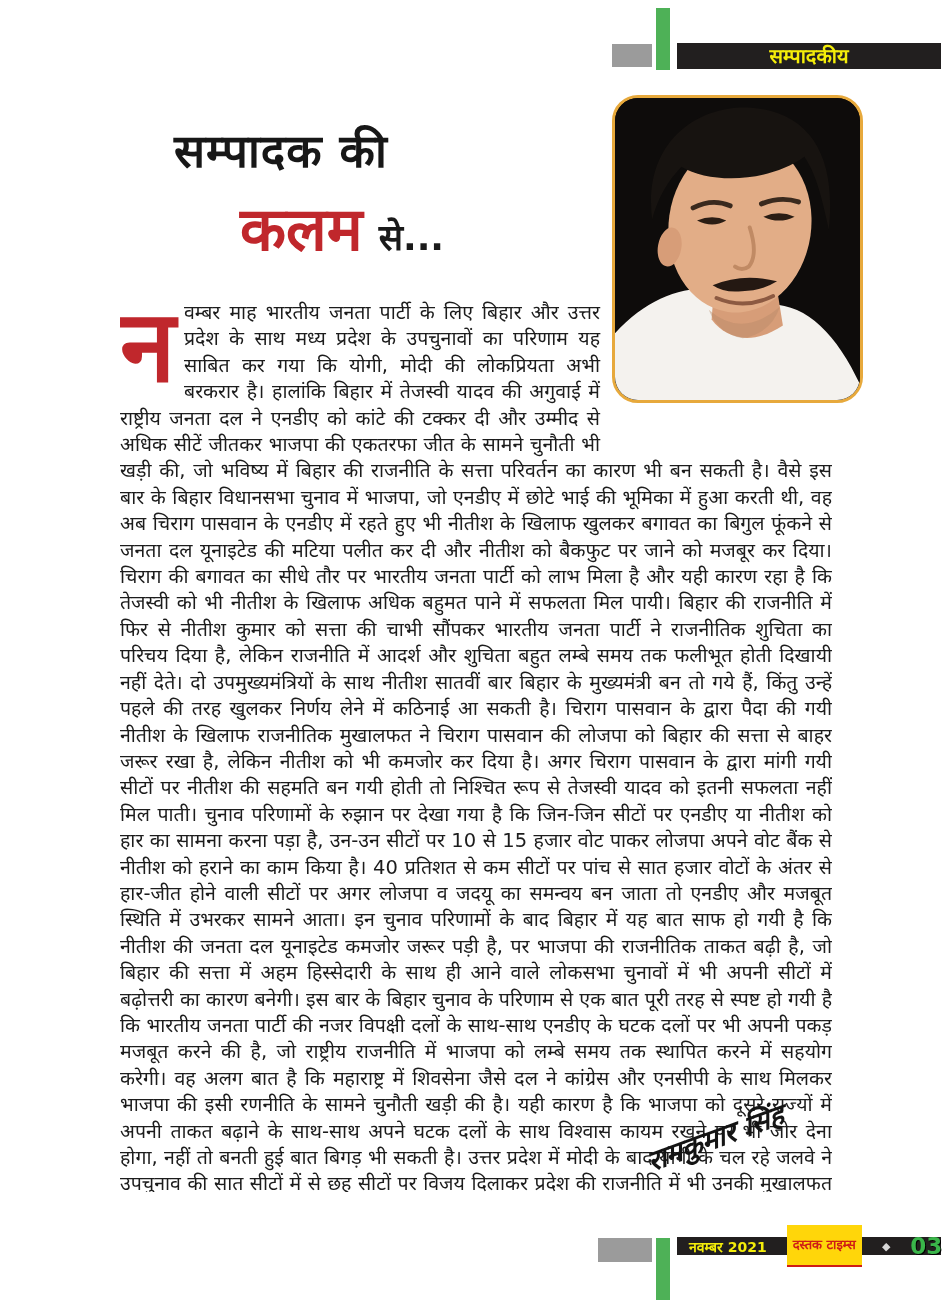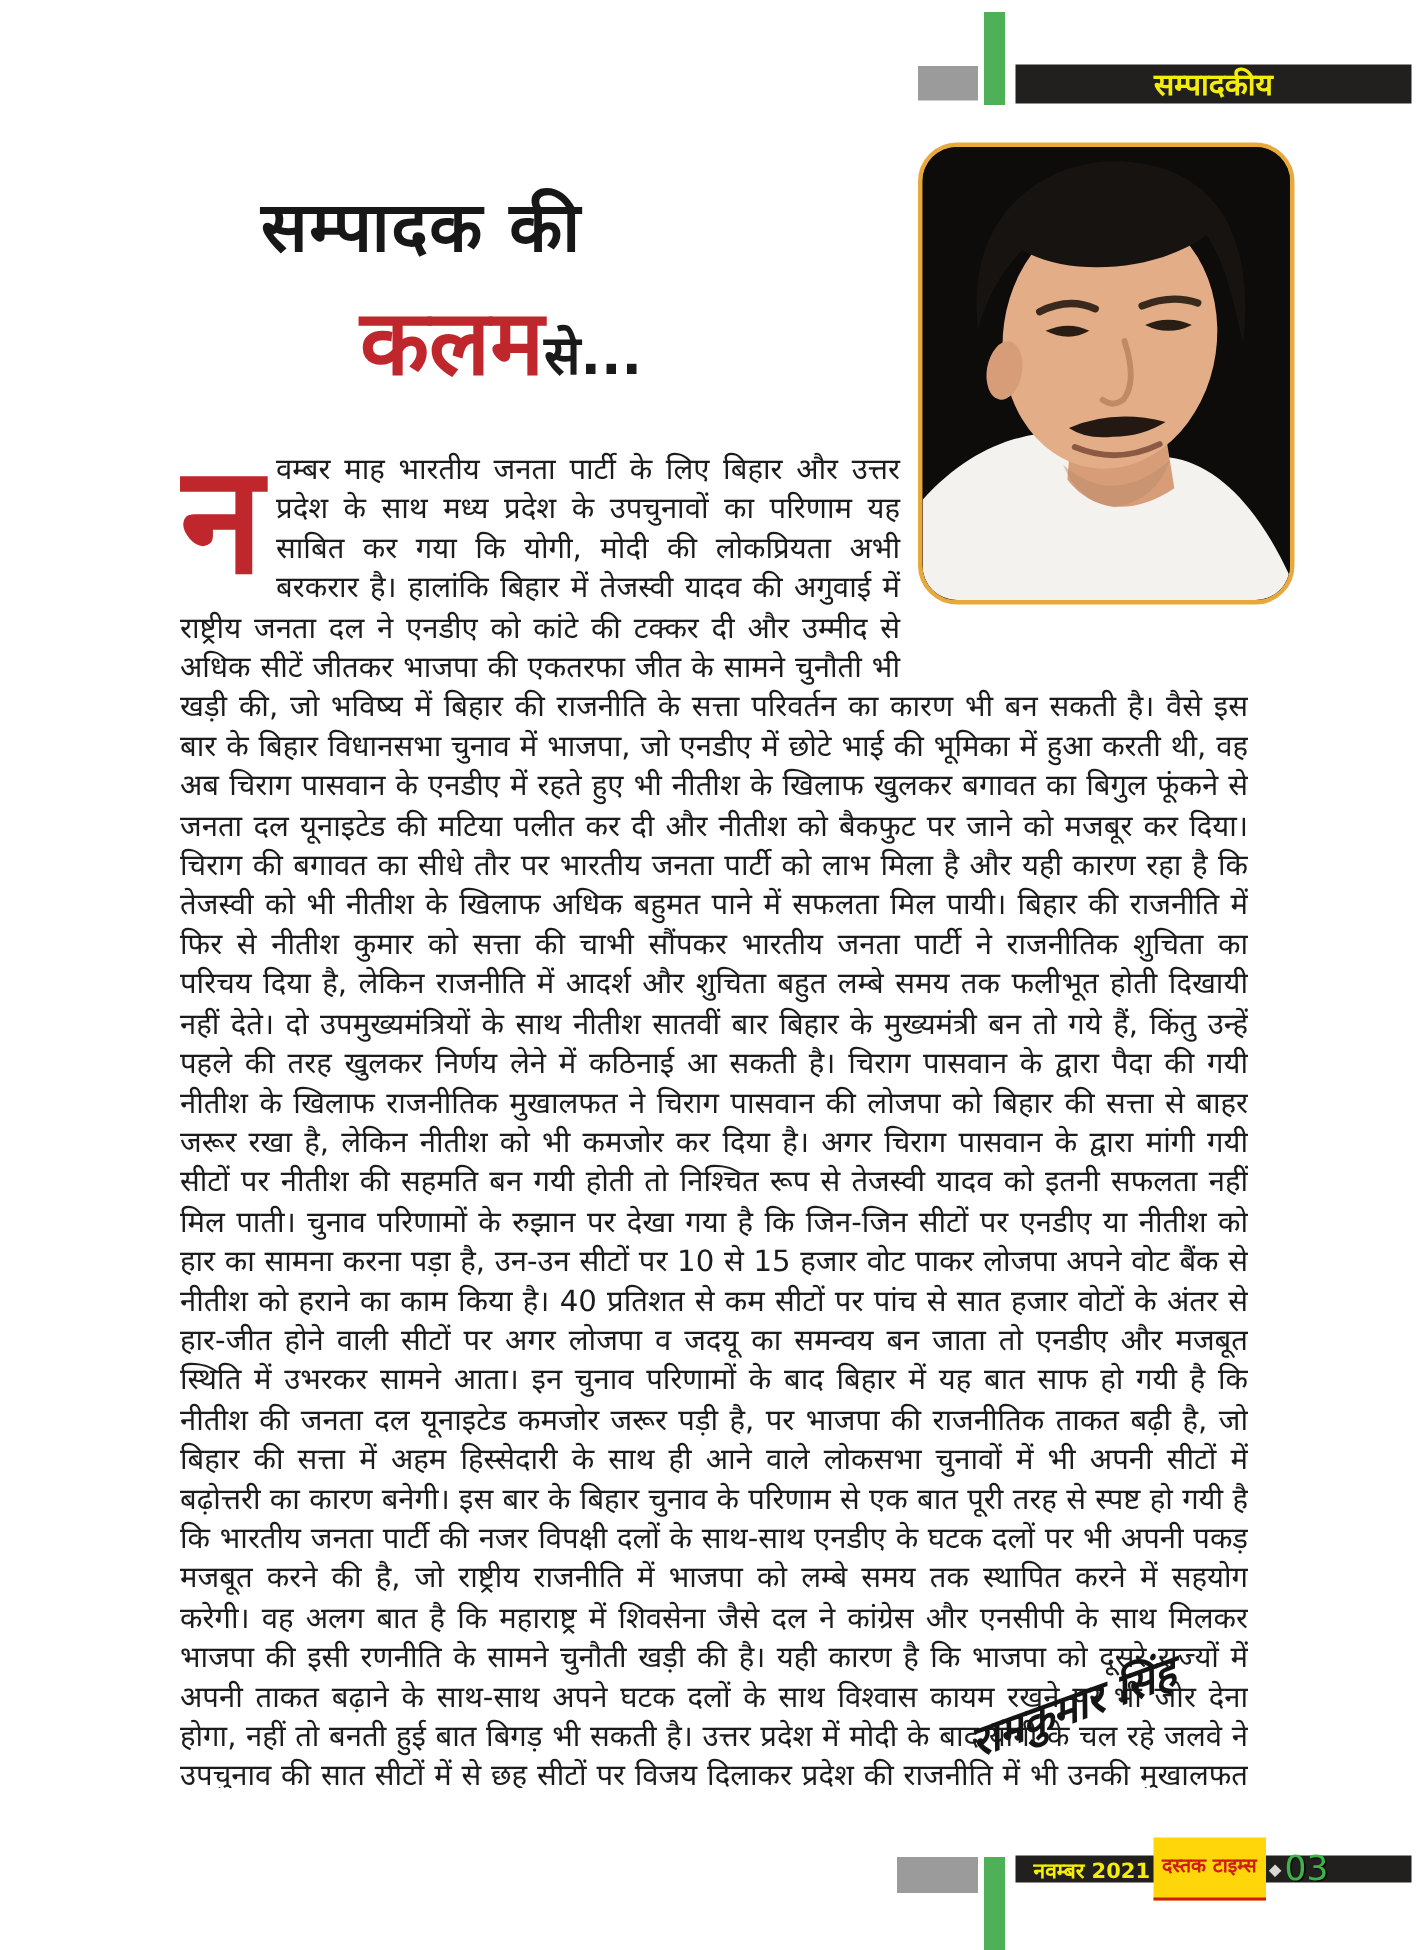--- a/index.html
+++ b/index.html
@@ -17,21 +17,21 @@
   .hdr-black .section{color:#f4ed0a;font-size:20px;font-weight:bold;line-height:1;}
   
   .photo{
     position:absolute;left:612px;top:95px;width:251px;height:308px;
     border:3px solid #e7a93c;border-radius:26px;overflow:hidden;background:#0e0c0b;box-sizing:border-box;
   }
   .photo svg{display:block;width:100%;height:100%;}
   
   .title{position:absolute;left:130px;top:126px;color:#171717;margin-left:44px;}
   .title .t1{font-size:46px;font-weight:bold;letter-spacing:1px;line-height:1.1;}
-  .title .t2{margin-top:22px;margin-left:66px;display:flex;align-items:baseline;}
+  .title .t2{margin-top:22px;margin-left:66px;display:flex;align-items:baseline;gap:16px;}
   .title .t2 .red{color:#c0272c;font-size:60px;font-weight:bold;line-height:1;}
   .title .t2 .tail{color:#1a1a1a;font-size:36px;font-weight:bold;line-height:1;}
   
   .article{
     position:absolute;left:120px;top:300px;width:712px;height:892px;overflow:hidden;
     font-size:19.5px;line-height:26.4px;text-align:justify;color:#1c1c1c;
   }
   .dropcap{
     float:left;width:56px;height:98px;margin:6px 8px 0 0;
     font-size:100px;line-height:0.82;font-weight:bold;color:#c0272c;
@@ -41,30 +41,30 @@
   .signature{
     position:absolute;left:642px;top:1108px;width:200px;
     transform:rotate(-20deg) skewX(-6deg);
     font-size:28px;font-weight:bold;font-style:italic;color:#141414;white-space:nowrap;
   }
   
   .ftr-gray{position:absolute;left:598px;top:1238px;width:54px;height:24px;background:#9b9b9b;}
   .ftr-green{position:absolute;left:656px;top:1238px;width:14px;height:62px;background:#4eb157;}
   .ftr-black{
     position:absolute;left:677px;top:1237px;width:264px;height:18px;background:#221f1f;
-    display:flex;align-items:center;gap:2px;padding:0 12px;box-sizing:border-box;
+    display:flex;align-items:center;gap:20px;padding:0 12px;box-sizing:border-box;
   }
   .ftr-black .month{color:#f4ed0a;font-size:14px;font-weight:bold;white-space:nowrap;}
   .ftr-black .logo{
     background:#ffd60a;color:#cf1d15;font-size:13px;font-weight:bold;
     padding:12px 6px;border-bottom:2px solid #cf1d15;white-space:nowrap;line-height:16px;
   }
   .ftr-black .diamond{color:#d8d8d8;font-size:11px;line-height:1;}
   .ftr-black .pagenum{
-    color:#3ab54a;font-size:23px;font-weight:normal;line-height:1;
+    color:#3ab54a;font-size:23px;font-weight:bold;line-height:1;
     text-shadow:1px 1px 0 #000;
   }
 </style>
 </head>
 <body>
 
 <div class="hdr-gray"></div>
 <div class="hdr-green"></div>
 <div class="hdr-black">
   <span class="section">सम्पादकीय</span>

